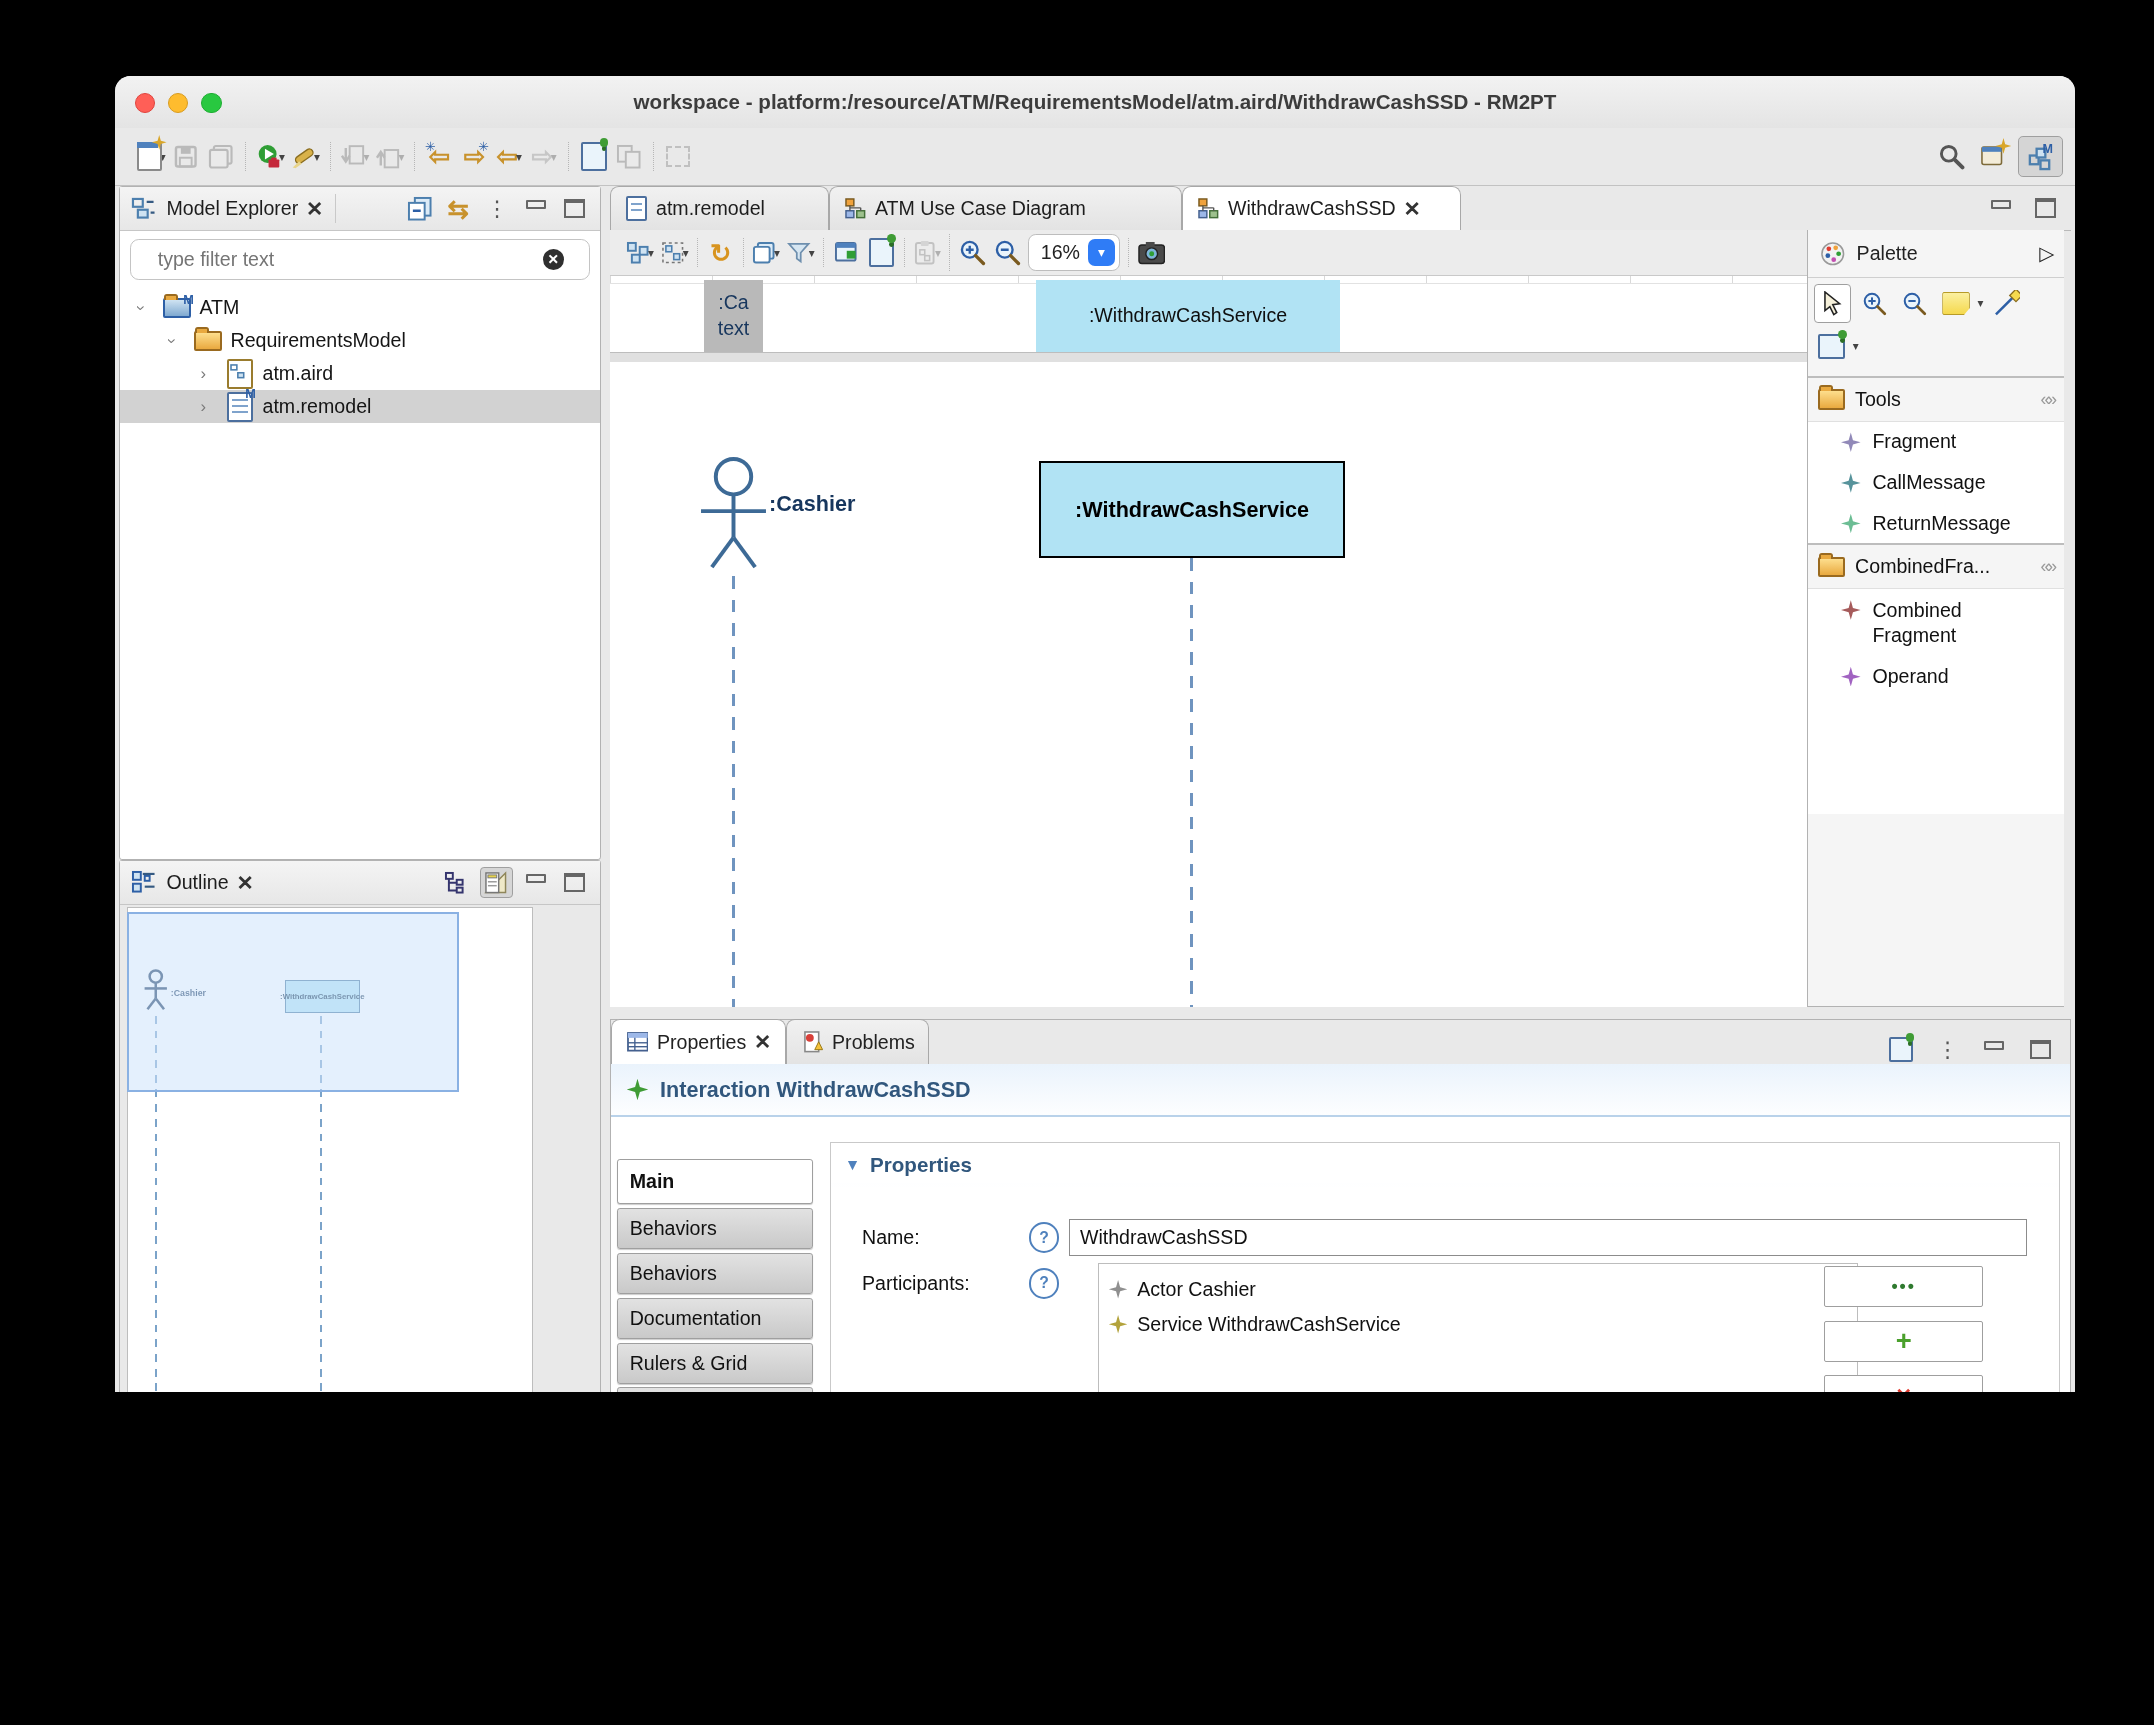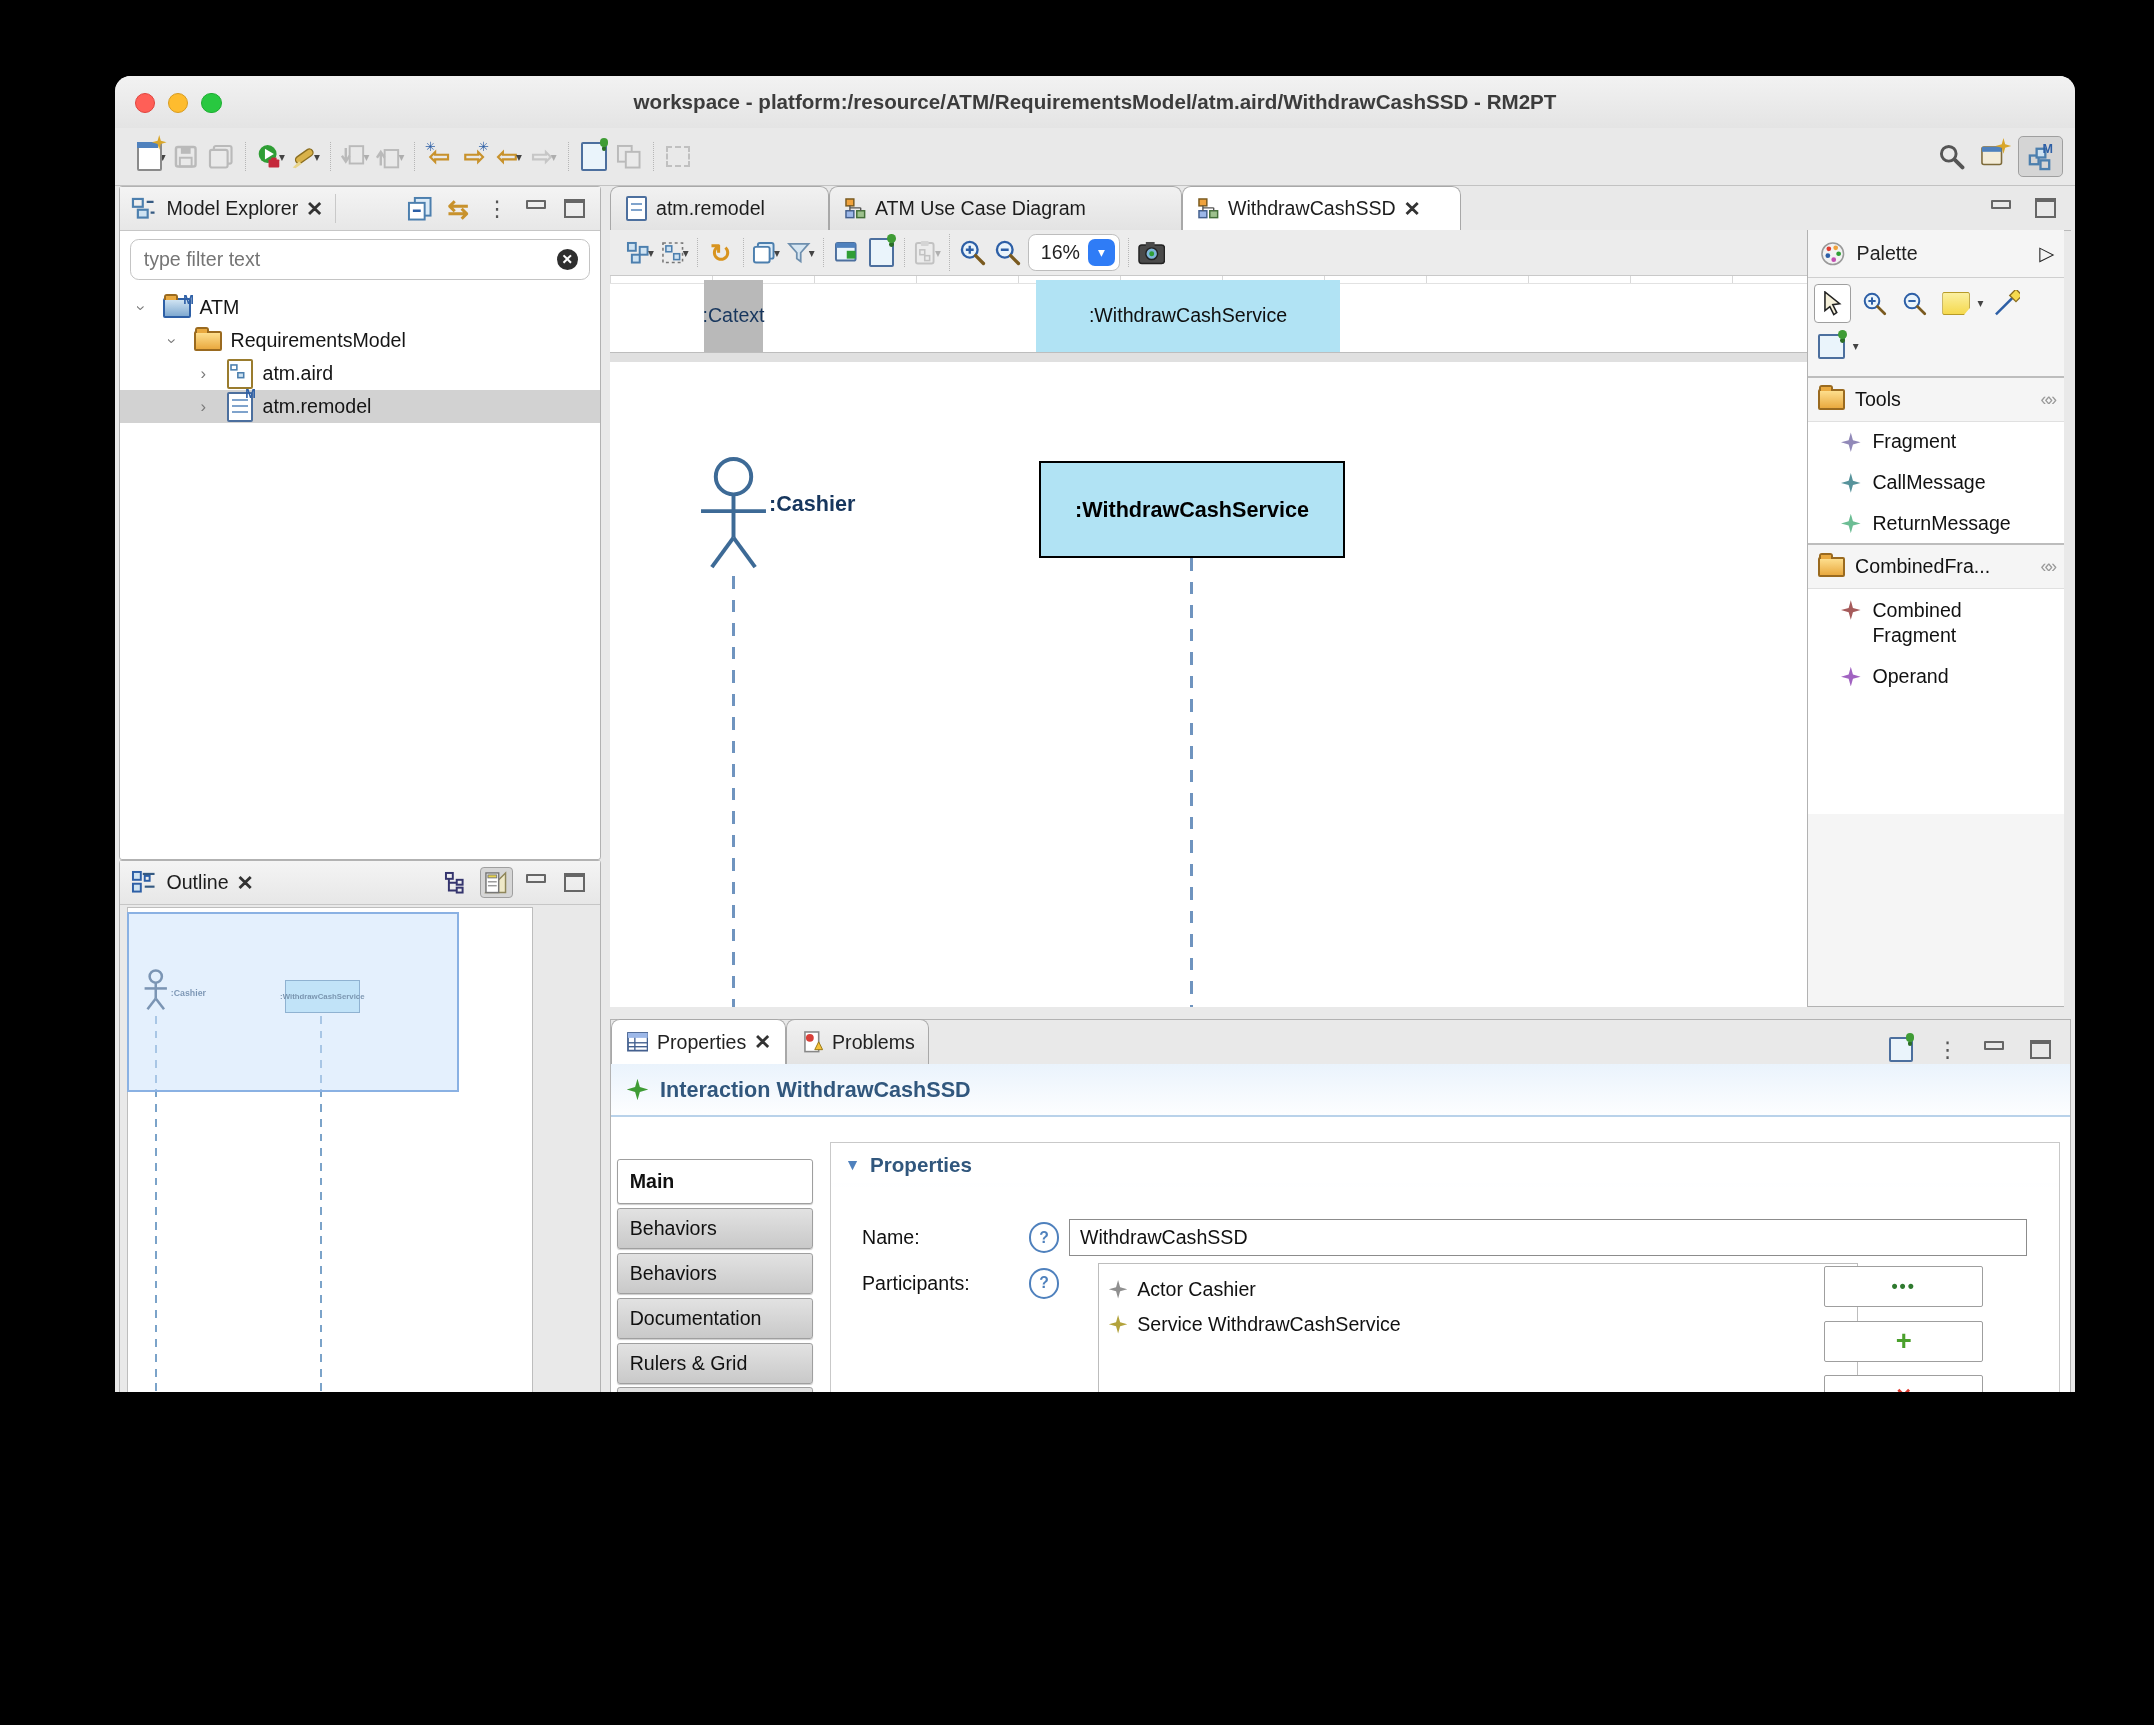--- a/index.html
+++ b/index.html
@@ -44,21 +44,21 @@
          display:flex;align-items:center;padding:0 9.8px;gap:7.8px;}
   .vtab-label{font-size:19.6px;color:#1d1d1d;}
   .closex{font-size:20.6px;color:#333;font-weight:bold;}
   .vhead .sep{width:1px;height:29px;background:#c9c9c9;margin:0 3.9px;}
   .hicon{display:inline-flex;align-items:center;justify-content:center;width:31px;height:29px;font-size:19.6px;color:#555;}
   .minbar{width:15.7px;height:4.9px;border:2px solid #666;border-radius:1px;margin-top:-7.8px;}
   .maxbox{width:16.7px;height:13.7px;border:2px solid #666;border-top-width:4.9px;}
   .kebab{font-size:21.6px;color:#555;letter-spacing:0;}
   
   .filterbox{margin:7.8px 9.8px;height:39px;background:#fff;border:1px solid #c4c4c4;border-radius:8.8px;
-             display:flex;align-items:center;padding:0 11px;gap:7.8px;}
+             display:flex;align-items:center;padding:0 25px;gap:7.8px;}
   .filterbox input{border:none;outline:none;font-size:19.6px;color:#222;flex:1;background:transparent;
                    font-family:"Liberation Sans",sans-serif;}
   .clearbtn{width:21.6px;height:21.6px;border-radius:50%;background:#2f2f2f;color:#fff;font-size:13.7px;
             display:flex;align-items:center;justify-content:center;font-weight:bold;}
   .trow{display:flex;align-items:center;height:33px;font-size:19.6px;color:#151515;gap:7.8px;}
   .trow.sel{background:#d2d2d2;}
   .chev{width:29px;text-align:center;color:#7a7a7a;font-size:16.7px;}
   .chev.open{transform:rotate(90deg);}
   .fico{display:inline-flex;align-items:center;justify-content:center;width:29px;height:27.4px;}
   .mini-m{position:absolute;right:-4.9px;top:-6.9px;color:#2d5fa6;font-weight:bold;font-size:12.7px;}
@@ -86,21 +86,21 @@
   .zoombox{display:flex;align-items:center;background:#fff;border:1px solid #bdbdbd;border-radius:7.8px;
            height:35px;padding:0 3.9px 0 11.8px;gap:7.8px;}
   .zoomtxt{font-size:19.6px;color:#222;}
   .zoomdd{width:27.4px;height:27.4px;border-radius:6.9px;background:#2f7cf6;color:#fff;display:flex;
           align-items:center;justify-content:center;font-size:13.7px;}
   
   .cheader{position:absolute;left:495px;top:200px;width:1197px;height:76px;background:#fff;border-bottom:1px solid #c9c9c9;}
   .cticks{position:absolute;left:0;top:0;width:100%;height:6.9px;border-bottom:1px solid #e2e2e2;
           background:repeating-linear-gradient(to right,#d9d9d9 0 1px,transparent 1px 102px);}
   .hbox-actor{position:absolute;left:94px;top:3.9px;width:59px;height:72px;background:#b9b9b9;color:#17365d;
-              font-size:19.6px;display:flex;align-items:center;justify-content:center;line-height:1.3;}
+              font-size:19.6px;display:flex;flex-direction:column;align-items:center;justify-content:center;line-height:1.3;}
   .hbox-svc{position:absolute;left:426px;top:3.9px;width:304px;height:72px;background:#b1e3f4;color:#0e0e0e;
             font-size:19.6px;display:flex;align-items:center;justify-content:center;}
   .grayband{position:absolute;left:495px;top:276px;width:1197px;height:9.8px;background:#e0e0e0;
             border-top:1px solid #bdbdbd;border-bottom:1px solid #bdbdbd;}
   .canvas{position:absolute;left:495px;top:286px;width:1197px;height:645px;background:#fff;overflow:hidden;}
   .dash{position:absolute;width:2.9px;background:repeating-linear-gradient(to bottom,#6f94bf 0 12.7px,transparent 12.7px 23.5px);}
   .actorlabel{position:absolute;left:159px;top:129px;font-size:21.6px;font-weight:bold;color:#17365d;}
   .svcbox{position:absolute;left:429px;top:99px;width:306px;height:97px;background:#b1e3f4;border:2.9px solid #000;
           box-sizing:border-box;display:flex;align-items:center;justify-content:center;
           font-size:21.6px;font-weight:bold;color:#000;}

